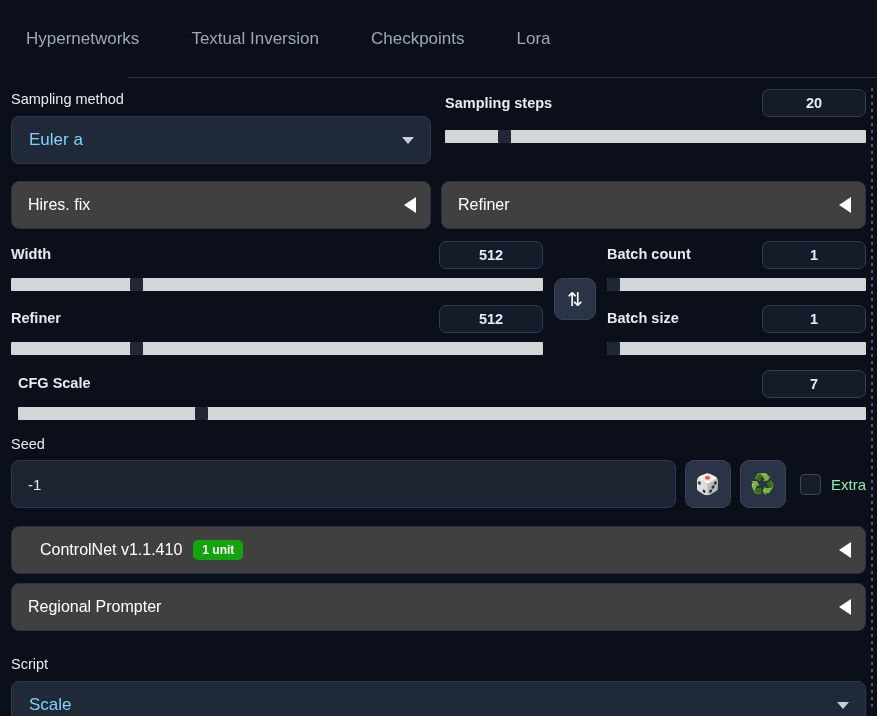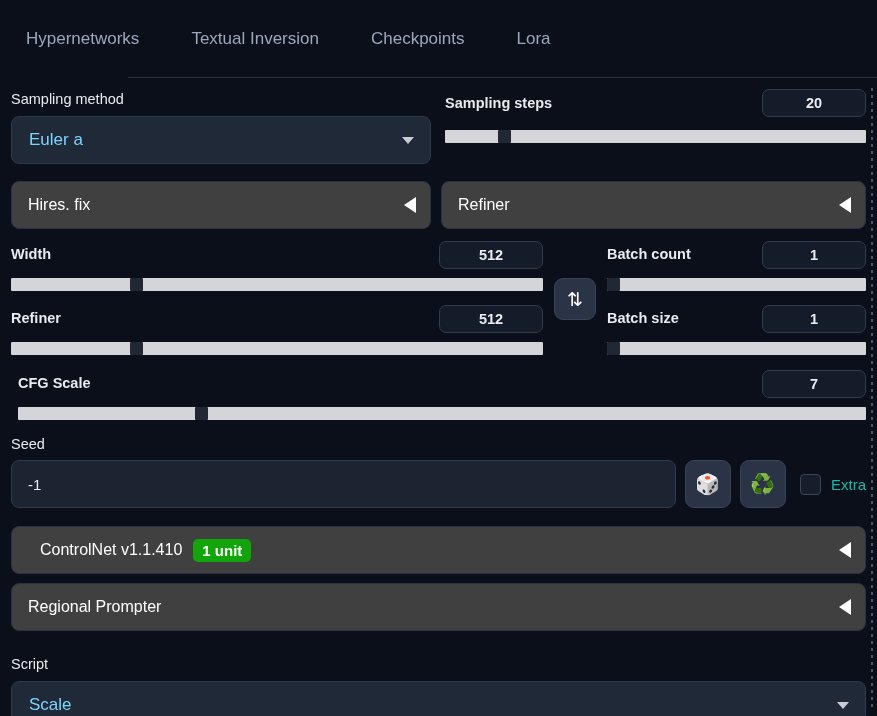--- a/index.html
+++ b/index.html
@@ -124,21 +124,21 @@
     width: 0; height: 0;
     border-top: 8px solid transparent;
     border-bottom: 8px solid transparent;
     border-right: 12px solid #ffffff;
   }
   .badge {
     display: inline-block;
     margin-left: 11px;
     background: #11a40b;
     color: #ffffff;
-    font-size: 15px;
+    font-size: 12px;
     font-weight: bold;
     padding: 4px 9px;
     border-radius: 5px;
     line-height: 1;
   }
 
   
   .slider-block { position: relative; }
   .slider-head {
     display: flex;
@@ -219,21 +219,21 @@
   .checkbox {
     width: 21px;
     height: 21px;
     background: #161d2b;
     border: 1px solid #3a4558;
     border-radius: 4px;
     cursor: pointer;
   }
   .checklabel {
     font-size: 15px;
-    color: #14b8a6;
+    color: #86efac;
   }
 
   
   .resize-handle {
     position: absolute;
     top: 88px;
     right: 4px;
     width: 2px;
     height: 620px;
     background: repeating-linear-gradient(

